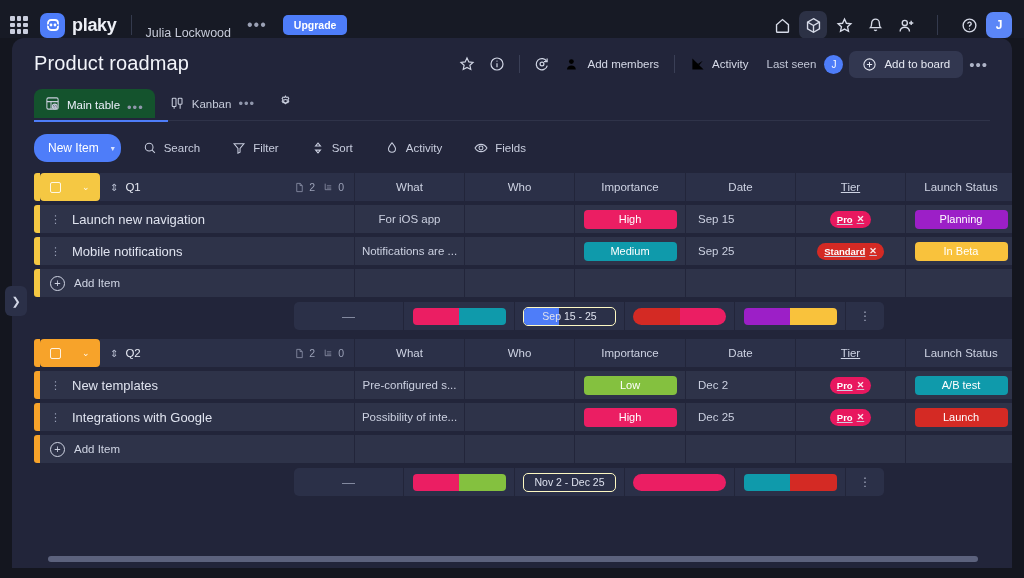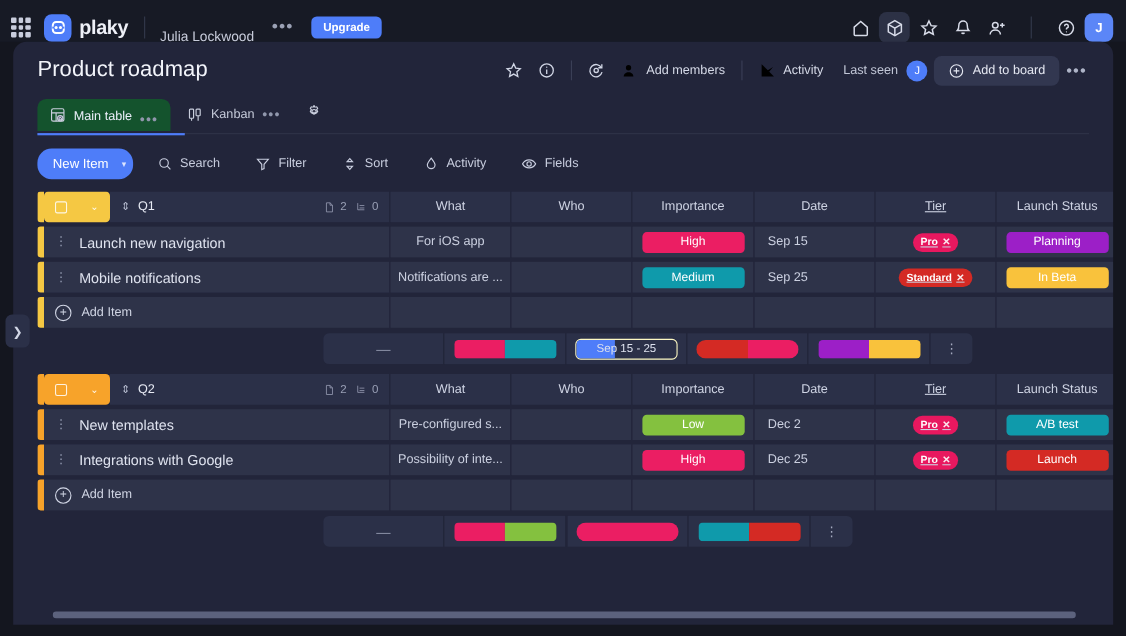--- a/index.html
+++ b/index.html
@@ -586,20 +586,25 @@
             <span class="dash">—</span>
           </div>
           <div class="sepv"></div>
           <div class="cell c-imp">
             <span class="stack">
               <i style="background:#eb1e63;width:50%;display:block"></i>
               <i style="background:#84c13f;width:50%;display:block"></i>
             </span>
           </div>
           <div class="sepv"></div>
+          <div class="cell c-date">
+            <span class="daterange">
+              <span>Nov 2 - Dec 25</span>
+            </span>
+          </div>
           <div class="sepv"></div>
           <div class="cell c-tier">
             <span class="stack rounded">
               <i style="background:#eb1e63;width:100%;display:block"></i>
             </span>
           </div>
           <div class="sepv"></div>
           <div class="cell c-status">
             <span class="stack">
               <i style="background:#0f9aab;width:50%;display:block"></i>

